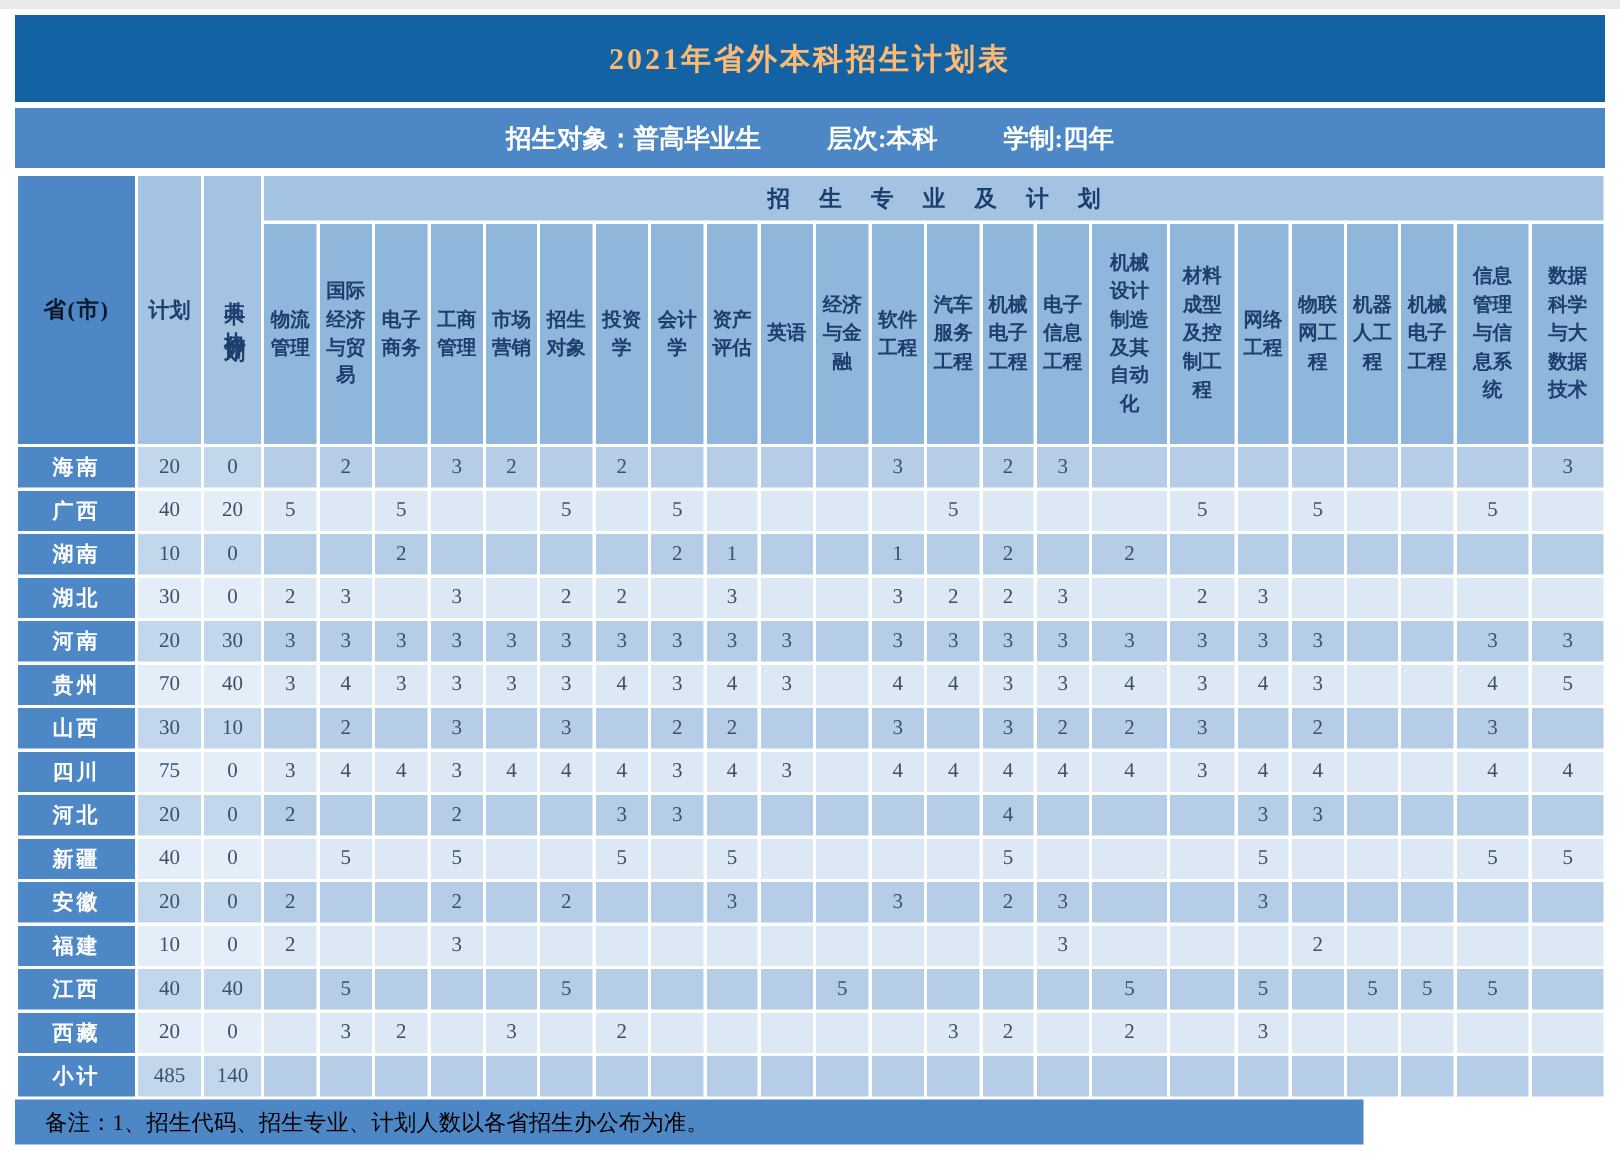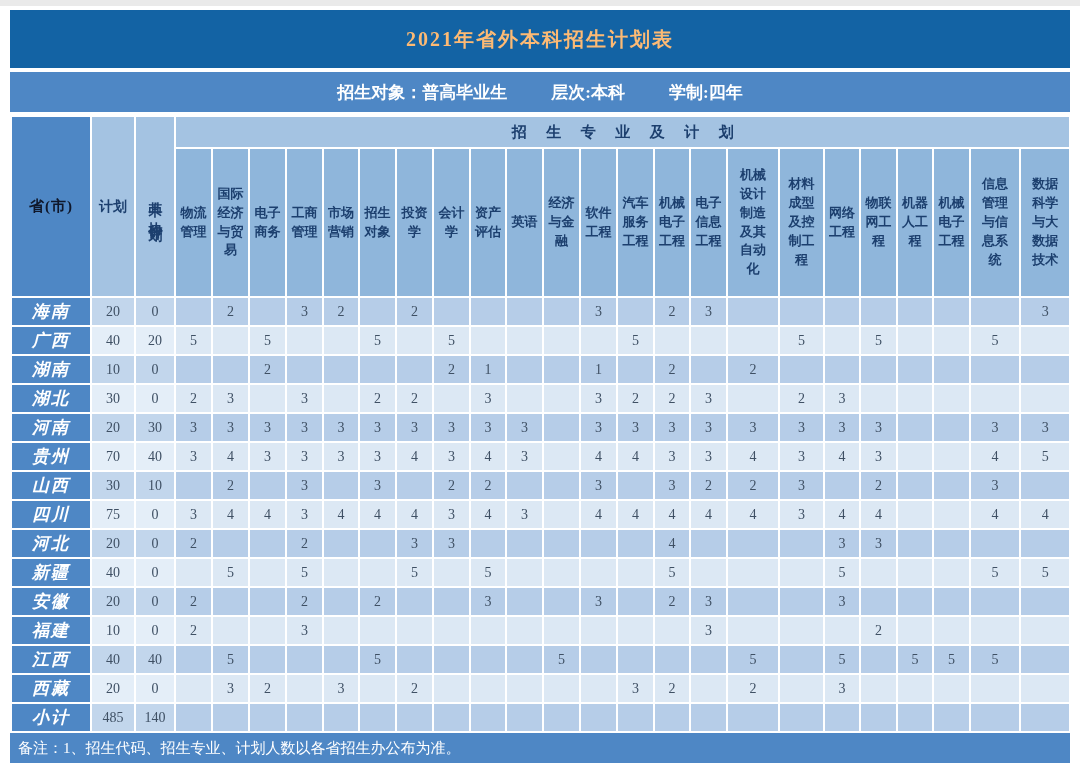--- a/index.html
+++ b/index.html
@@ -27,30 +27,30 @@
   th.plan-head, th.coop-head { background:var(--c-headlight,#a6c5e3); font-size:14px; }
   th.coop-head span { writing-mode:vertical-rl; text-orientation:upright; letter-spacing:2px;
                       line-height:1; }
   th.banner { background:var(--c-headlight,#a0c1e1); font-size:15px;
               letter-spacing:1.3em; padding-left:1.3em; }
   th.major span { display:inline-block; max-width:2.05em; word-break:break-all;
                   line-height:1.45; }
 
   tbody tr { height:29px; }
   tbody th.prov { background:var(--c-bar,#4e87c5); color:#fff; font-weight:bold;
-                  font-size:17px; letter-spacing:2px;font-style:italic; }
+                  font-size:14px; letter-spacing:2px; }
   tbody td { color:#3f5064; font-size:14px; }
   tr.dark td { background:var(--c-rowdark,#b6cde8); }
   tr.light td { background:var(--c-rowlight,#dce8f4); }
   tr.dark td.plan, tr.dark td.coop { background:#c2d6ec; }
   tr.light td.plan, tr.light td.coop { background:#e4eef8; }
 
-  .note-bar { background:var(--c-bar,#4e87c5); height:30px; width:1060px; box-sizing:border-box;
-              display:flex; align-items:center; padding-left:8px;
-              color:#ffffff; font-size:15px; }
+  .note-bar { background:var(--c-bar,#4e87c5); height:30px; width:899px; box-sizing:border-box;
+              display:flex; align-items:center; padding-left:20px;
+              color:#000000; font-size:15px; }
 </style>
 </head>
 <body>
 
 <div class="top-strip"></div>
 <div class="page">
 
   <div class="title-bar">
     <span>2021年省外本科招生计划表</span>
   </div>

